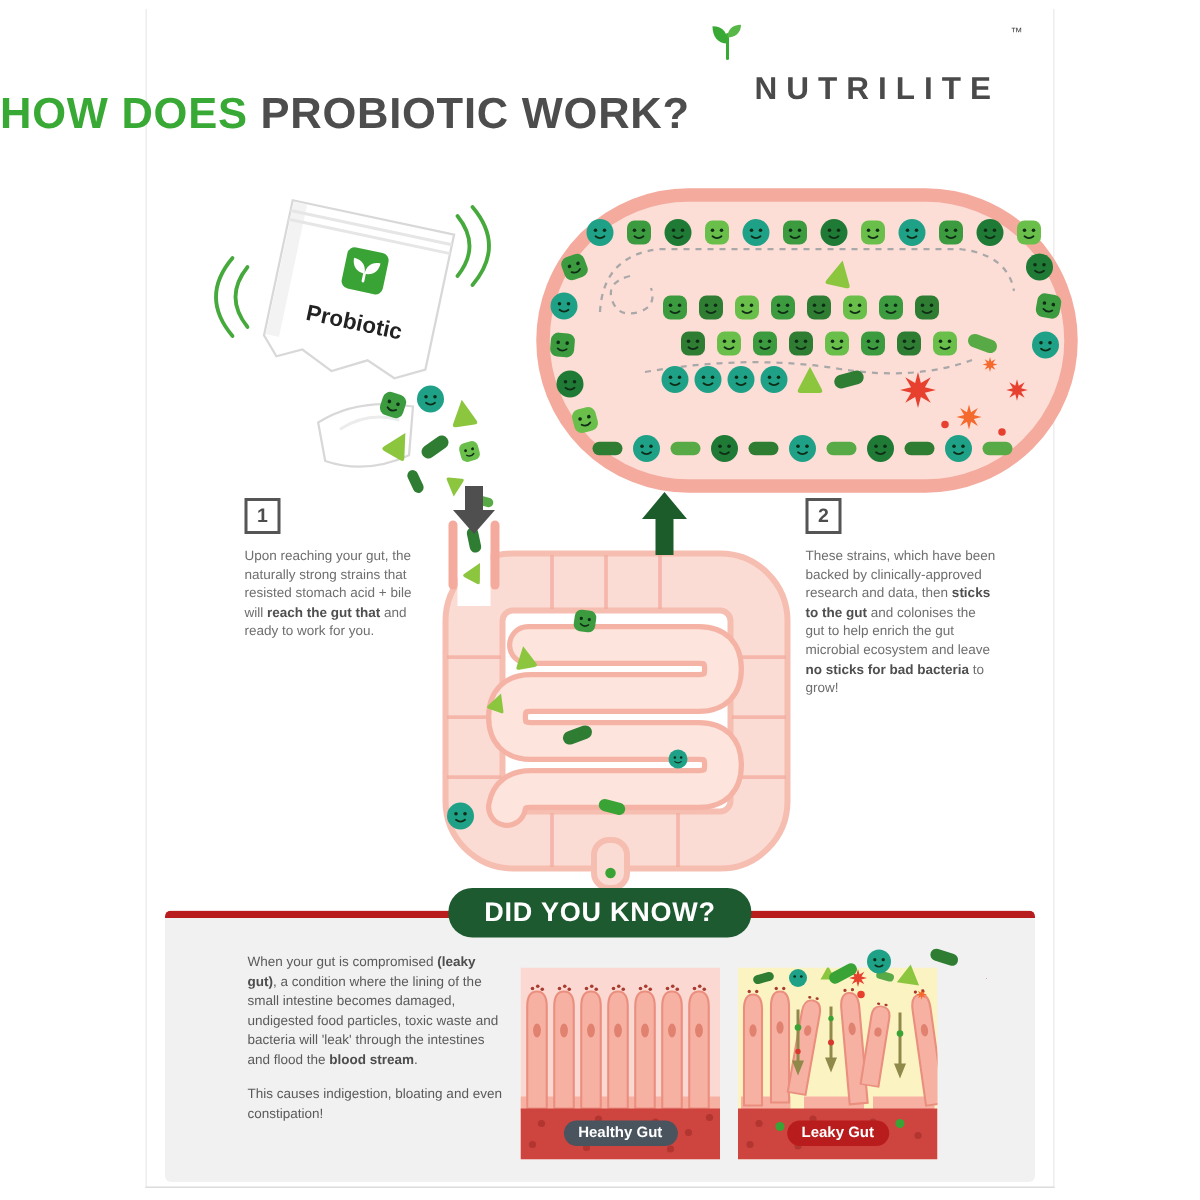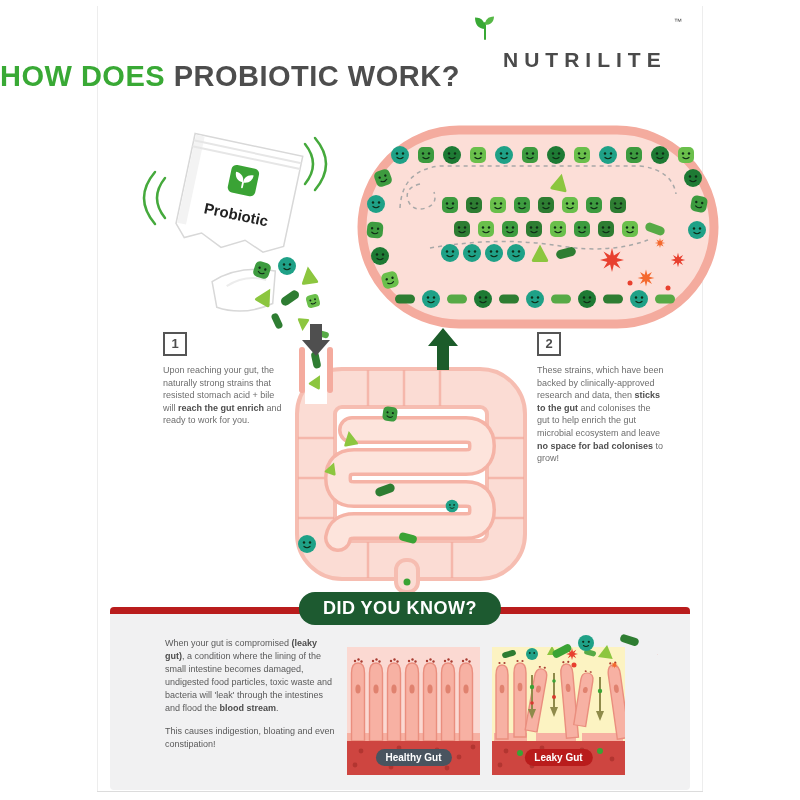--- a/index.html
+++ b/index.html
@@ -20,21 +20,21 @@
 
   .step{position:absolute;color:#6e6e6e;font-size:9px;line-height:1.4;}
   .step-num{width:20px;height:20px;border:2px solid #555;display:flex;align-items:center;
             justify-content:center;font-weight:bold;font-size:13px;color:#4d4d4d;margin-bottom:8px;}
   .step p{margin:0;}
   .step b{color:#4f4f4f;}
   #step1{left:163px;top:332px;width:122px;}
   #step2{left:537px;top:332px;width:128px;}
 
   .dyk-panel{position:absolute;left:110px;top:607px;width:580px;height:176px;
-             background:#f1f1f2;border-top:7px solid #b91c1c;border-radius:4px;}
+             background:#f1f1f2;border-top:5px solid #b91c1c;border-radius:4px;}
   .dyk-pill{position:absolute;left:400px;top:592px;transform:translateX(-50%);
             background:#1d5a30;color:#fff;font-weight:bold;font-size:18px;
             padding:6px 24px;border-radius:16px;letter-spacing:.5px;z-index:5;white-space:nowrap;}
   .dyk-text{position:absolute;left:55px;top:23px;width:174px;font-size:9px;line-height:1.45;color:#5a5a5a;}
   .dyk-text p{margin:0 0 10px 0;}
   .dyk-text b{color:#4d4d4d;}
 
   .fig{position:absolute;top:33px;width:133px;height:128px;}
   #fig-healthy{left:237px;}
   #fig-leaky{left:382px;}
@@ -265,26 +265,26 @@
         <use href="#b-circ" transform="translate(452,508) scale(.7)" fill="#1fa187"></use>
       </g>
     </g>
 
     <polygon points="310,326 322,326 322,342 330,342 316,358 302,342 310,342" fill="#4f4f4f"></polygon>
     <polygon points="443,330 458,348 449,348 449,372 437,372 437,348 428,348" fill="#1c5c2a"></polygon>
   </svg>
 
   <div class="step" id="step1">
     <div class="step-num">1</div>
-    <p><span>Upon reaching your gut, the naturally strong strains that resisted stomach acid + bile will </span><b>reach the gut enrich</b><span> and ready to work for you.</span></p>
+    <p><span>Upon reaching your gut, the naturally strong strains that resisted stomach acid + bile will </span><b>reach the gut that</b><span> and ready to work for you.</span></p>
   </div>
 
   <div class="step" id="step2">
     <div class="step-num">2</div>
-    <p><span>These strains, which have been backed by clinically-approved research and data, then </span><b>sticks to the gut</b><span> and colonises the gut to help enrich the gut microbial ecosystem and leave </span><b>no space for bad colonises</b><span> to grow!</span></p>
+    <p><span>These strains, which have been backed by clinically-approved research and data, then </span><b>sticks to the gut</b><span> and colonises the gut to help enrich the gut microbial ecosystem and leave </span><b>no sticks for bad bacteria</b><span> to grow!</span></p>
   </div>
 
   <div class="dyk-pill">DID YOU KNOW?</div>
 
   <div class="dyk-panel">
     <div class="dyk-text">
       <p><span>When your gut is compromised </span><b>(leaky gut)</b><span>, a condition where the lining of the small intestine becomes damaged, undigested food particles, toxic waste and bacteria will 'leak' through the intestines and flood the </span><b>blood stream</b><span>.</span></p>
       <p>This causes indigestion, bloating and even constipation!</p>
     </div>
 

